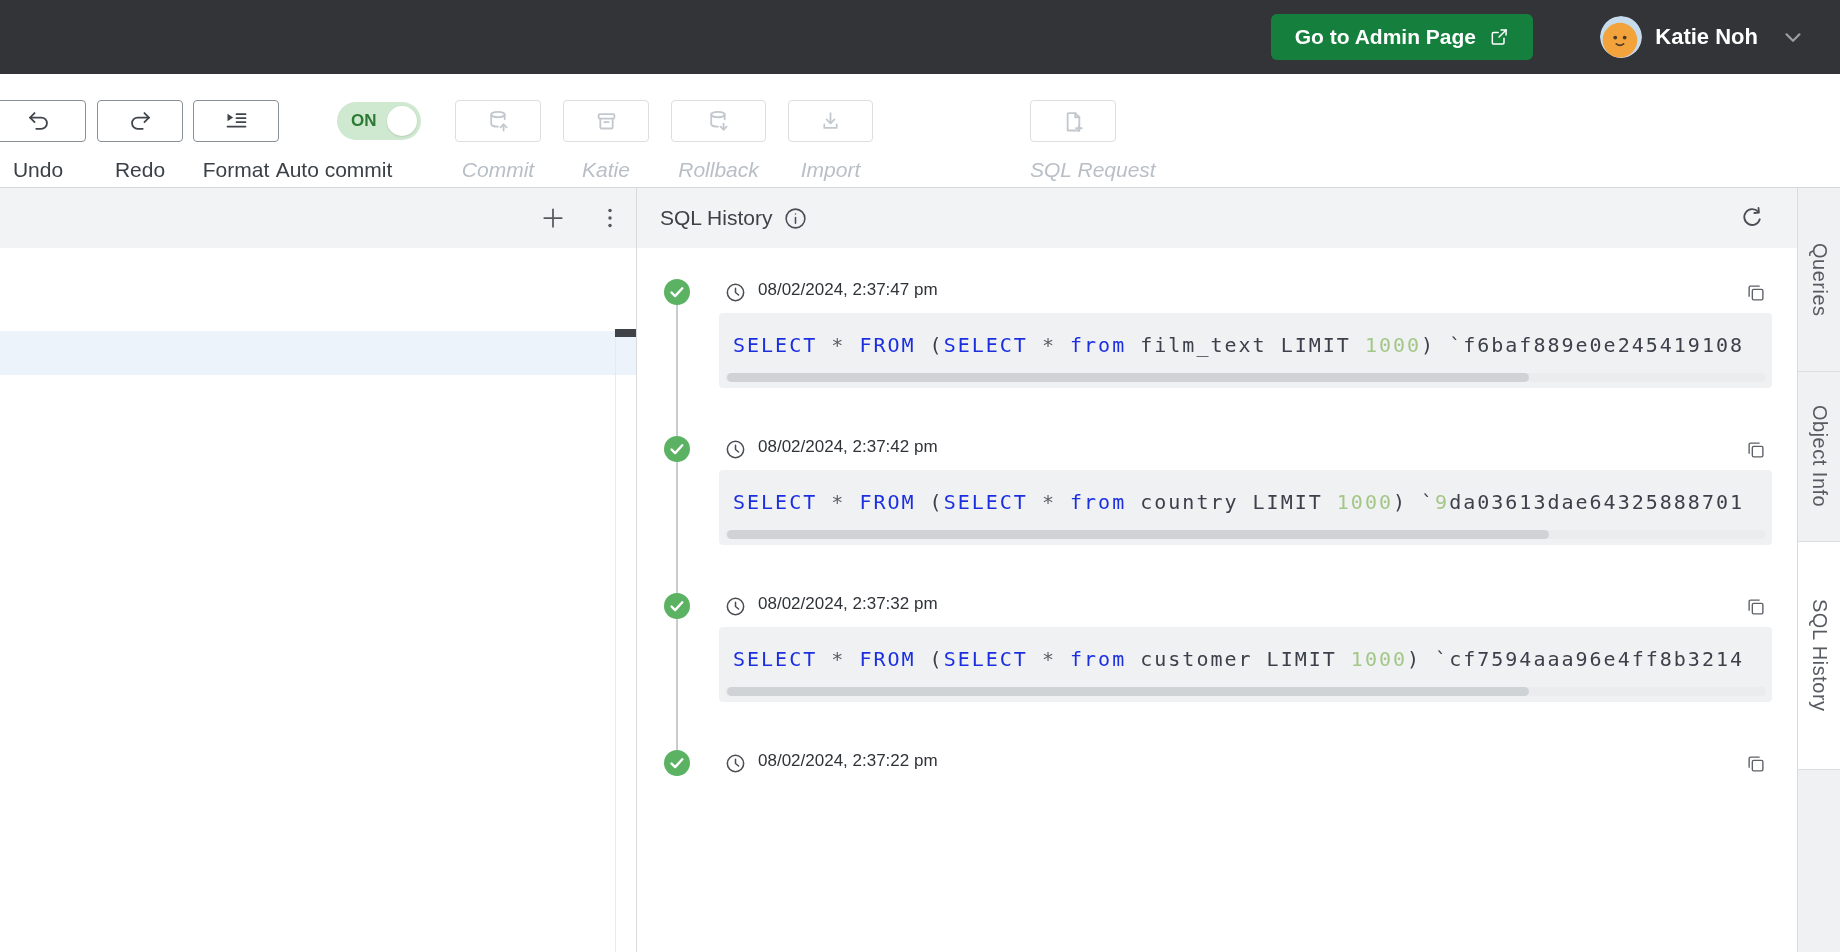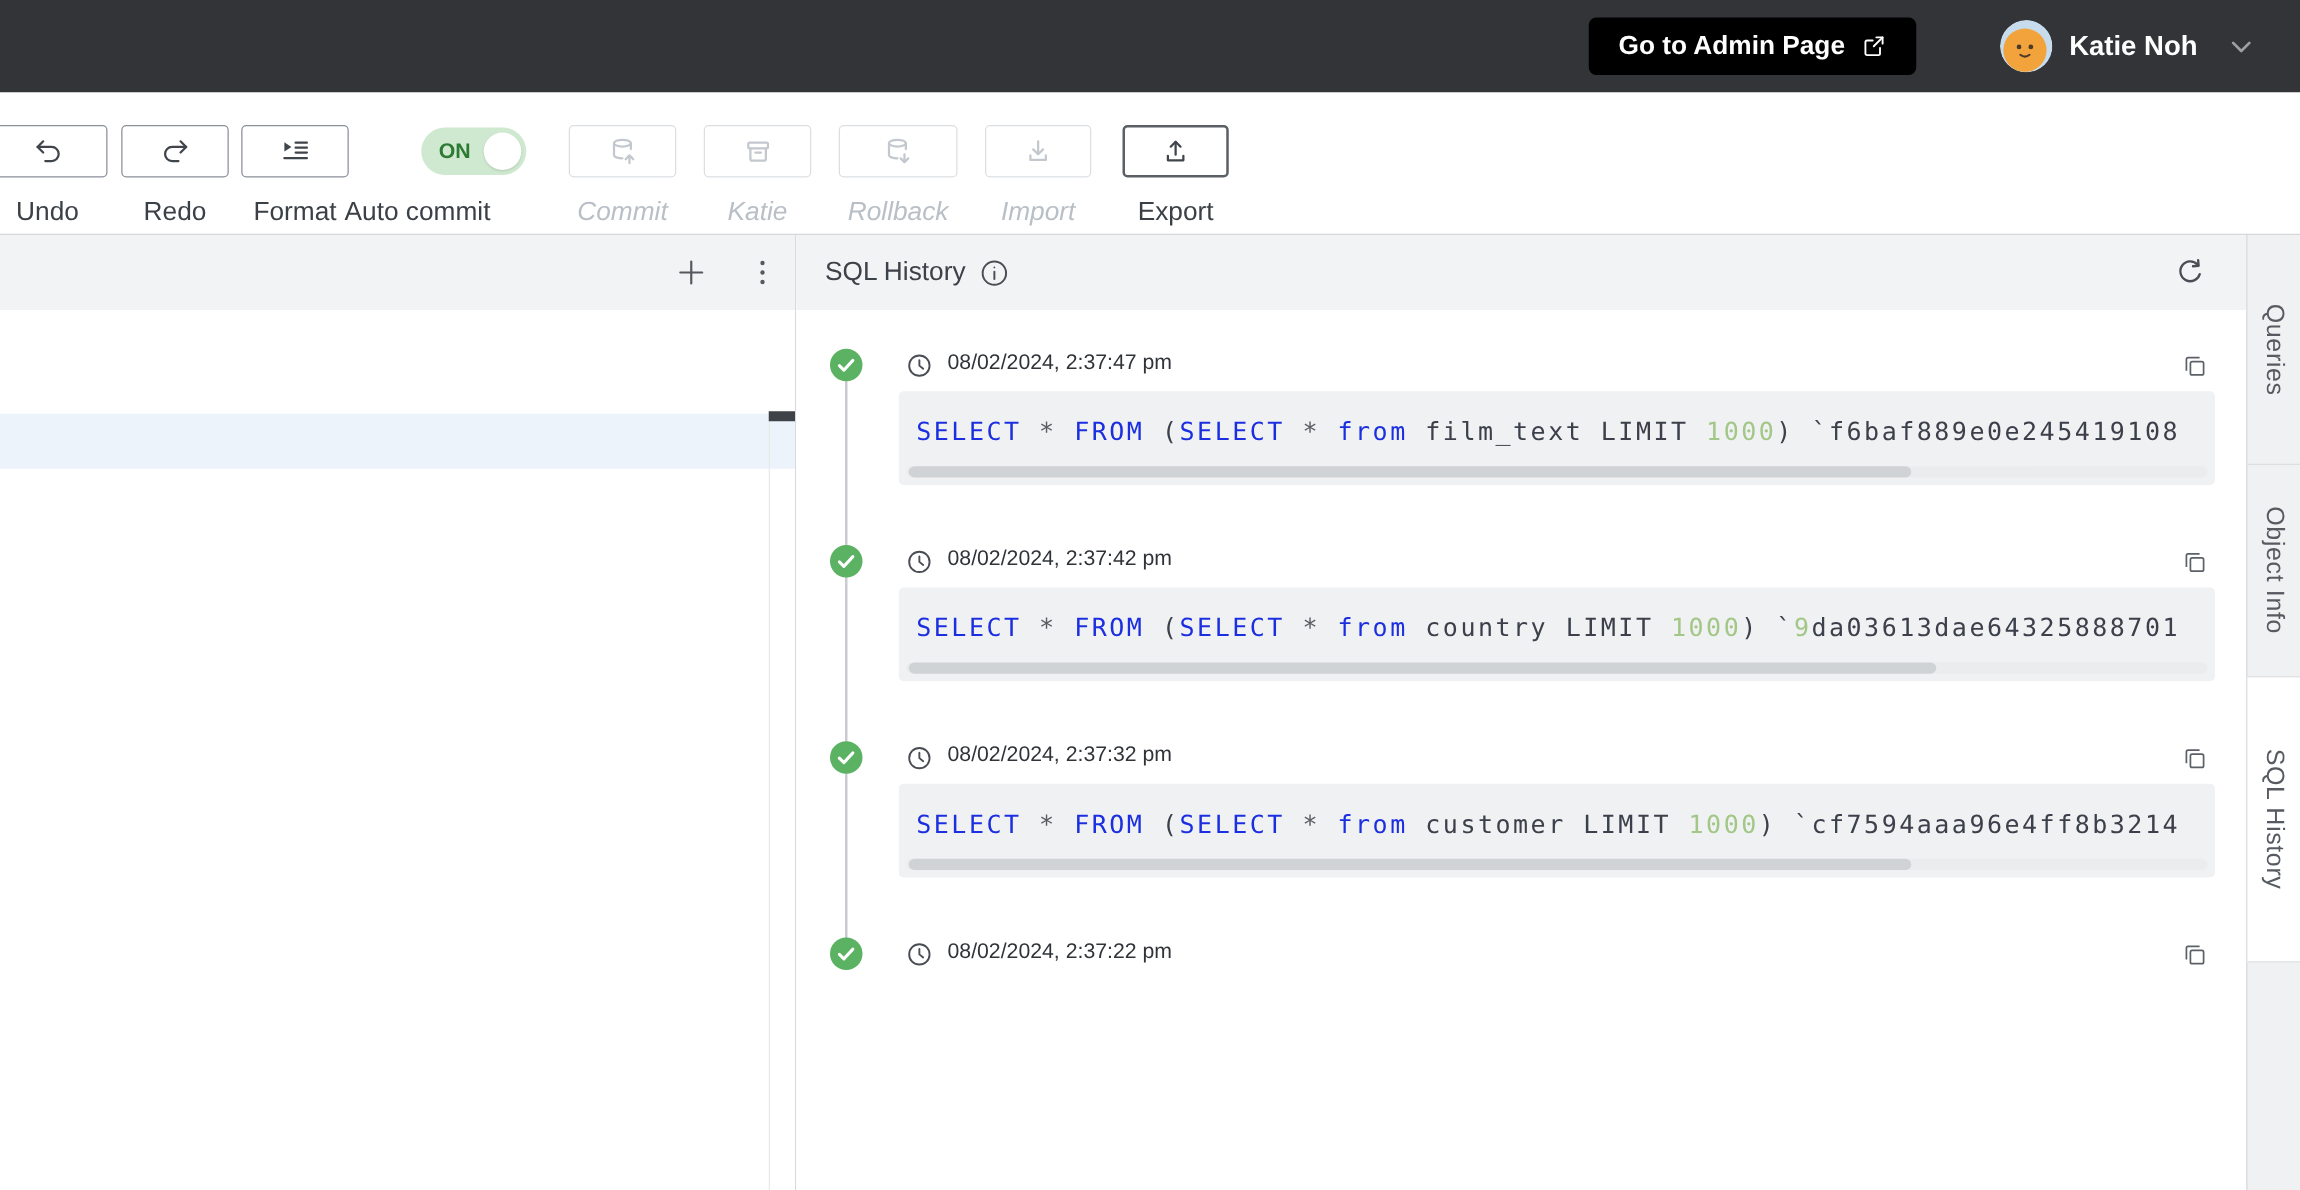--- a/index.html
+++ b/index.html
@@ -2,21 +2,21 @@
 <html><head>
 <meta charset="utf-8">
 <style>
   html,body{margin:0;padding:0;background:#fff;}
   .screen{position:relative;width:1840px;height:952px;overflow:hidden;background:#fff;
           font-family:"Liberation Sans",sans-serif;-webkit-font-smoothing:antialiased;}
   svg{display:block;}
 
   
   .topbar{position:absolute;left:0;top:0;width:100%;height:74px;background:#323438;}
-  .admin-btn{position:absolute;right:307px;top:14px;height:46px;background:#000000;border:none;
+  .admin-btn{position:absolute;right:307px;top:14px;height:46px;background:#15803d;border:none;
              border-radius:6px;color:#fff;font-size:21px;font-weight:600;display:flex;align-items:center;
              gap:13px;padding:0 24px;font-family:inherit;cursor:pointer;}
   .user{position:absolute;right:34px;top:0;height:74px;display:flex;align-items:center;}
   .avatar{width:42px;height:42px;border-radius:50%;overflow:hidden;flex:0 0 auto;}
   .uname{color:#fff;font-size:22px;font-weight:600;margin-left:13px;white-space:nowrap;}
   .chev{width:26px;height:26px;margin-left:22px;}
 
   
   .toolbar{position:absolute;left:0;top:74px;width:100%;height:113px;background:#fff;
            border-bottom:1px solid #d5d7d9;}
@@ -206,31 +206,31 @@
           <span class="ticon">
             <svg width="27" height="27" viewBox="0 0 24 24" fill="none" stroke="currentColor" stroke-width="1.6" stroke-linecap="round" stroke-linejoin="round">
               <path d="M12 4.5 V13.5"></path>
               <path d="M8.5 10.2 L12 13.7 15.5 10.2"></path>
               <path d="M6.5 14.5 V17.7 H17.5 V14.5"></path>
             </svg>
           </span>
         </button>
         <div class="tlabel">Import</div>
       </div>
-      <div class="titem emph" style="left: 898px; width: 85px;">
-        <button class="tbox">
-          <span class="ticon">
-            <svg width="27" height="27" viewBox="0 0 24 24" fill="none" stroke="currentColor" stroke-width="1.6" stroke-linecap="round" stroke-linejoin="round">
-              <path d="M12 14 V5"></path>
-              <path d="M8.5 8.3 L12 4.8 15.5 8.3"></path>
-              <path d="M6.5 14.8 V18 H17.5 V14.8"></path>
-            </svg>
-          </span>
-        </button>
-        <div class="tlabel">Export</div>
+      <div class="titem disabled" style="left: 1030px; width: 86px;">
+        <button class="tbox">
+          <span class="ticon">
+            <svg width="27" height="27" viewBox="0 0 24 24" fill="none" stroke="currentColor" stroke-width="1.6" stroke-linecap="round" stroke-linejoin="round">
+              <path d="M6.8 20 V5.5 a1 1 0 0 1 1 -1 H13.5 L17.2 8.2 V20 z" stroke-linejoin="round"></path>
+              <path d="M13.5 4.5 V8.2 H17.2"></path>
+              <path d="M16.8 15.5 v5 M14.3 18 h5" stroke="currentColor"></path>
+            </svg>
+          </span>
+        </button>
+        <div class="tlabel">SQL Request</div>
       </div>
     </div>
 
   <section class="leftpanel">
     <div class="panelheader">
       <span class="lp-plus">
         <svg width="28" height="28" viewBox="0 0 24 24" fill="none" stroke="#55585d" stroke-width="1.5" stroke-linecap="round">
           <path d="M12 4.5 V19.5 M4.5 12 H19.5"></path>
         </svg>
       </span>

